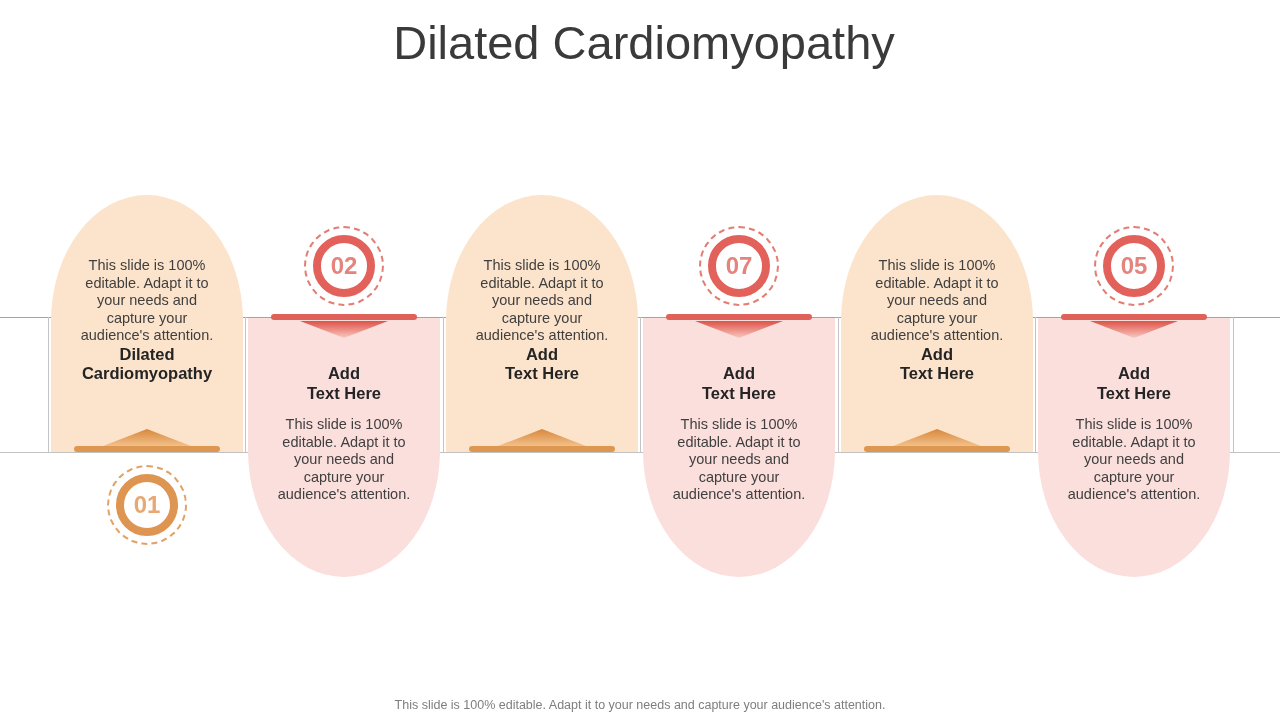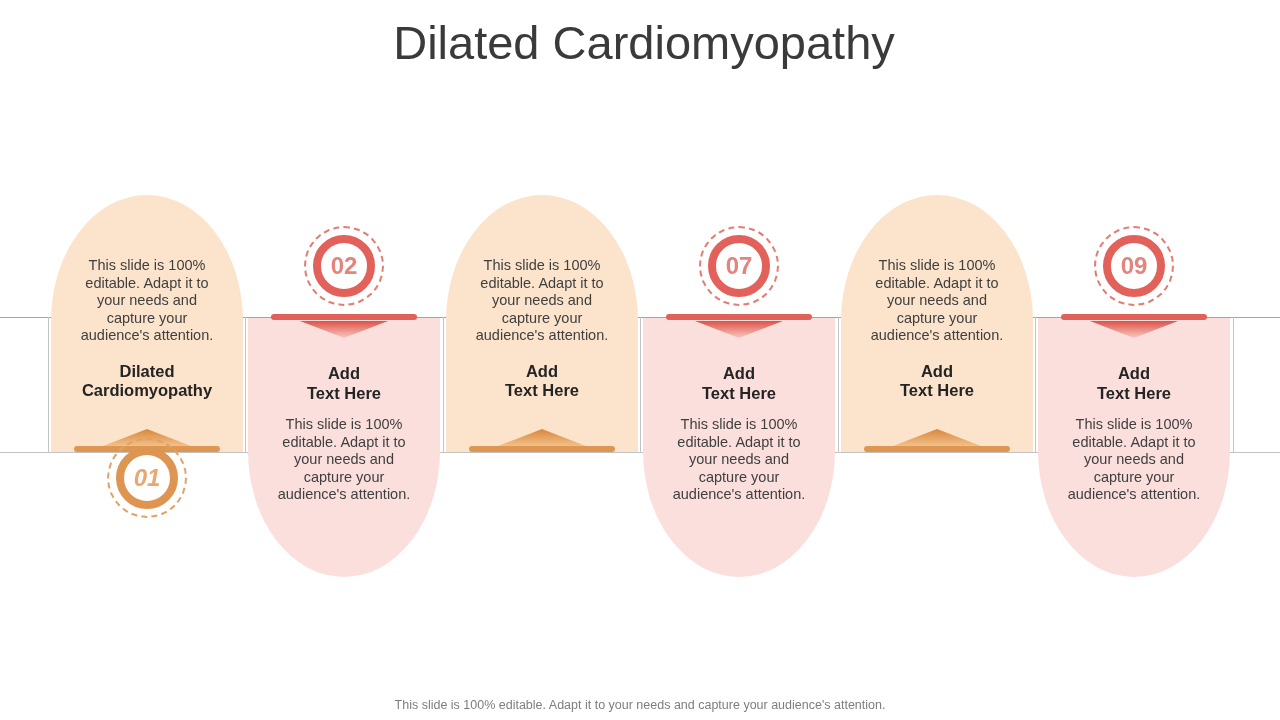--- a/index.html
+++ b/index.html
@@ -60,21 +60,21 @@
     font-size: 14.5px;
     line-height: 17.5px;
     color: #3f3f3f;
   }
   .heading {
     font-size: 16.5px;
     line-height: 19.5px;
     font-weight: 700;
     color: #242424;
   }
-  .arch .heading { margin-top: 17px; }
+  .arch .heading { margin-top: 0; }
   .pill .para { margin-top: 13px; }
   
   .bar {
     position: absolute; left: 23px;
     width: 146px; height: 6px;
     border-radius: 3px; z-index: 2;
   }
   .bar.orange { top: 446px; background: #dd9750; }
   .bar.red    { top: 314px; background: #e0605a; }
   .tri {
@@ -93,21 +93,21 @@
   }
   
   .badge {
     position: absolute; left: 56px;
     width: 80px; height: 80px;
     border-radius: 50%;
     display: flex; align-items: center; justify-content: center;
     background: transparent; z-index: 2;
   }
   .badge.top    { top: 226px; }
-  .badge.bottom { top: 438px; font-style: italic; }
+  .badge.bottom { top: 465px; }
   .badge.orange { border: 2px dashed #e2a265; }
   .badge.red    { border: 2px dashed #e37d74; }
   .ring {
     width: 62px; height: 62px;
     border-radius: 50%;
     background: #ffffff;
     display: flex; align-items: center; justify-content: center;
     font-size: 24px; font-weight: 700;
   }
   .ring.orange { border: 8px solid #dd9551; color: #e8a873; }
@@ -229,20 +229,20 @@
           <span>Add</span><br>
           <span>Text Here</span>
         </div>
         <p class="para">This slide is 100% editable. Adapt it to your needs and capture your audience's attention.</p>
       </div>
     </div>
     <div class="bar red"></div>
     <div class="tri down"></div>
     <div class="badge top red">
       <div class="ring red">
-        <span>09</span>
+        <span>05</span>
       </div>
     </div>
   </div>
 
   <div class="footer">This slide is 100% editable. Adapt it to your needs and capture your audience's attention.</div>
 
 </div>
 
 </body></html>

